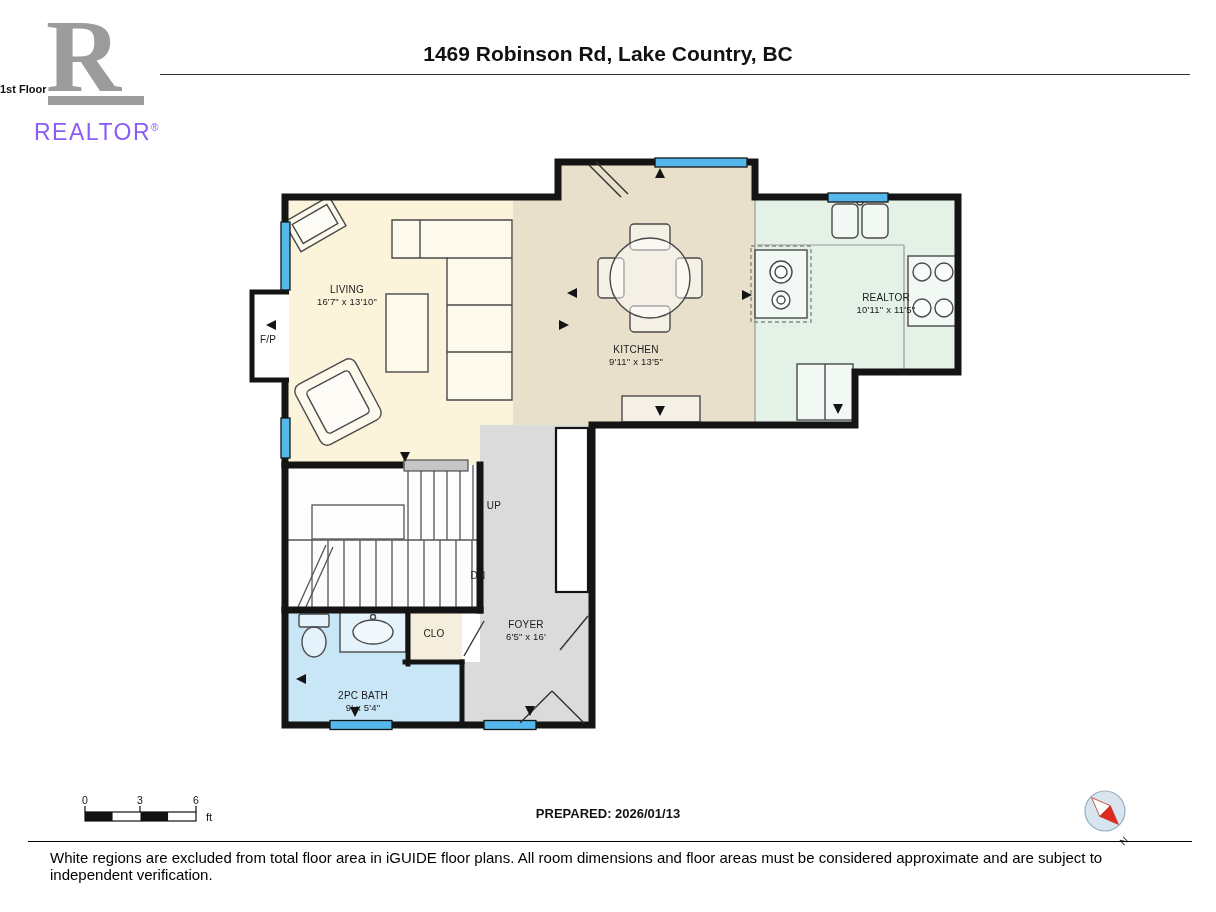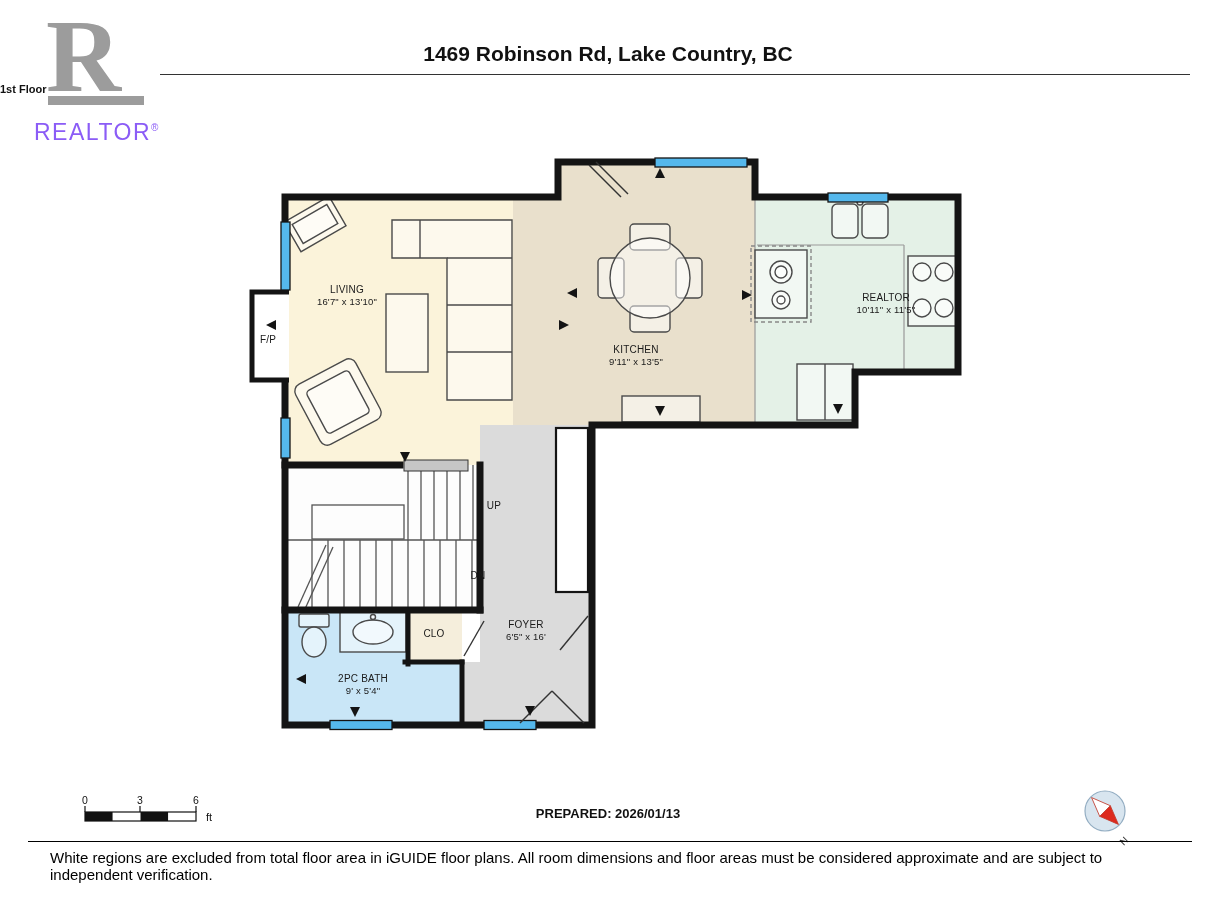--- a/index.html
+++ b/index.html
@@ -235,21 +235,21 @@
     <div class="dims">9'11" x 13'5"</div>
   </div>
   <div class="lbl" style="left:886px;top:304px">
     <div class="nm">REALTOR</div>
     <div class="dims">10'11" x 11'5"</div>
   </div>
   <div class="lbl" style="left:526px;top:631px">
     <div class="nm">FOYER</div>
     <div class="dims">6'5" x 16'</div>
   </div>
-  <div class="lbl" style="left:363px;top:685px">
+  <div class="lbl" style="left:363px;top:702px">
     <div class="nm">2PC BATH</div>
     <div class="dims">9' x 5'4"</div>
   </div>
   <div class="lbl small" style="left:434px;top:633px">CLO</div>
   <div class="lbl small" style="left:268px;top:339px">F/P</div>
   <div class="lbl small" style="left:494px;top:505px">UP</div>
   <div class="lbl small" style="left:478px;top:575px">DN</div>
 
   <div class="prepared">PREPARED: 2026/01/13</div>
   <div class="rule-bottom"></div>

